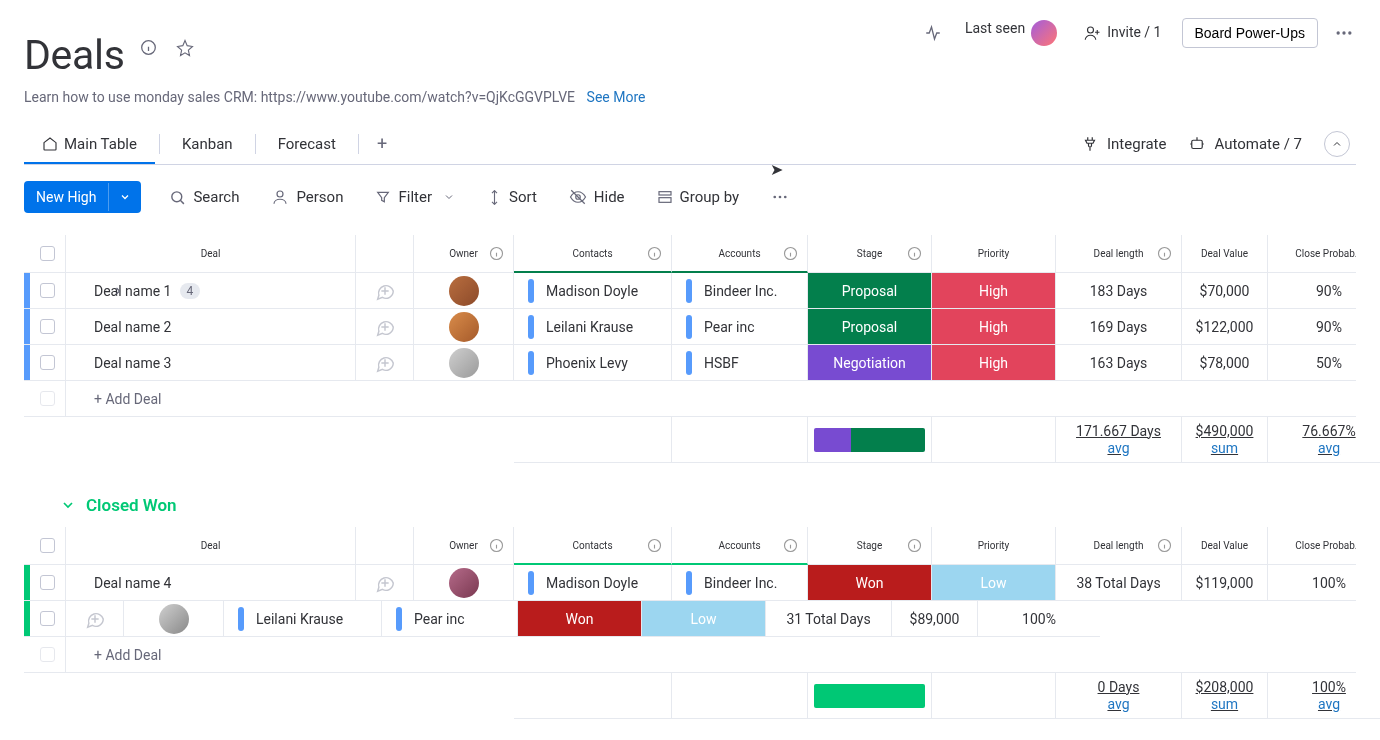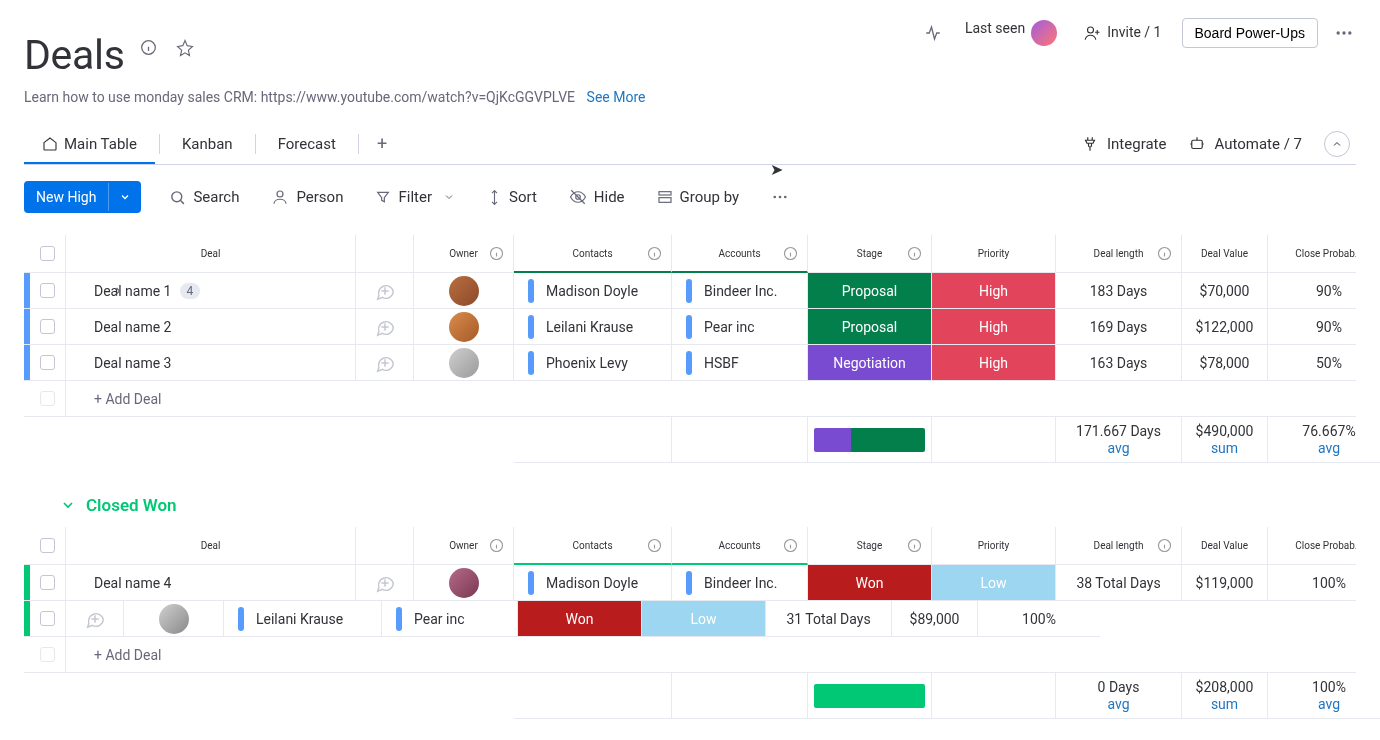--- a/index.html
+++ b/index.html
@@ -84,21 +84,21 @@
 
 .info-ico { width:15px; height:15px; color:#999; margin-left:5px; position:absolute; right:9px;}
 
 .add-row .c-name { color:#676879; cursor:text;}
 .add-row .cell { background:#fff;}
 
 .summary { display:flex; margin-top:0;}
 .summary .cell { height:46px; border-top:none; background:#fff;}
 .summary-stage { padding:6px; }
 .summary-stage-inner { display:flex; width:100%; height:24px; border-radius:2px; overflow:hidden;}
-.sum-val { flex-direction:column; line-height:1.2; gap:0;}
+.sum-val { flex-direction:column; line-height:1.2; gap:0;text-decoration:underline;}
 .sum-val .sub-l { font-size:14px; color:#1f76c2;}
 .spacer-summary { width:490px; flex-shrink:0; border:none; background:transparent;}
 
 .underline-green { border-bottom:2px solid #037f4c;}
 .underline-green2 { border-bottom:2px solid #00c875;}
 
 .cursor { position:fixed; top:160px; left:770px; font-size:16px; pointer-events:none;}
 svg { display:block;}
 </style>
 </head>

